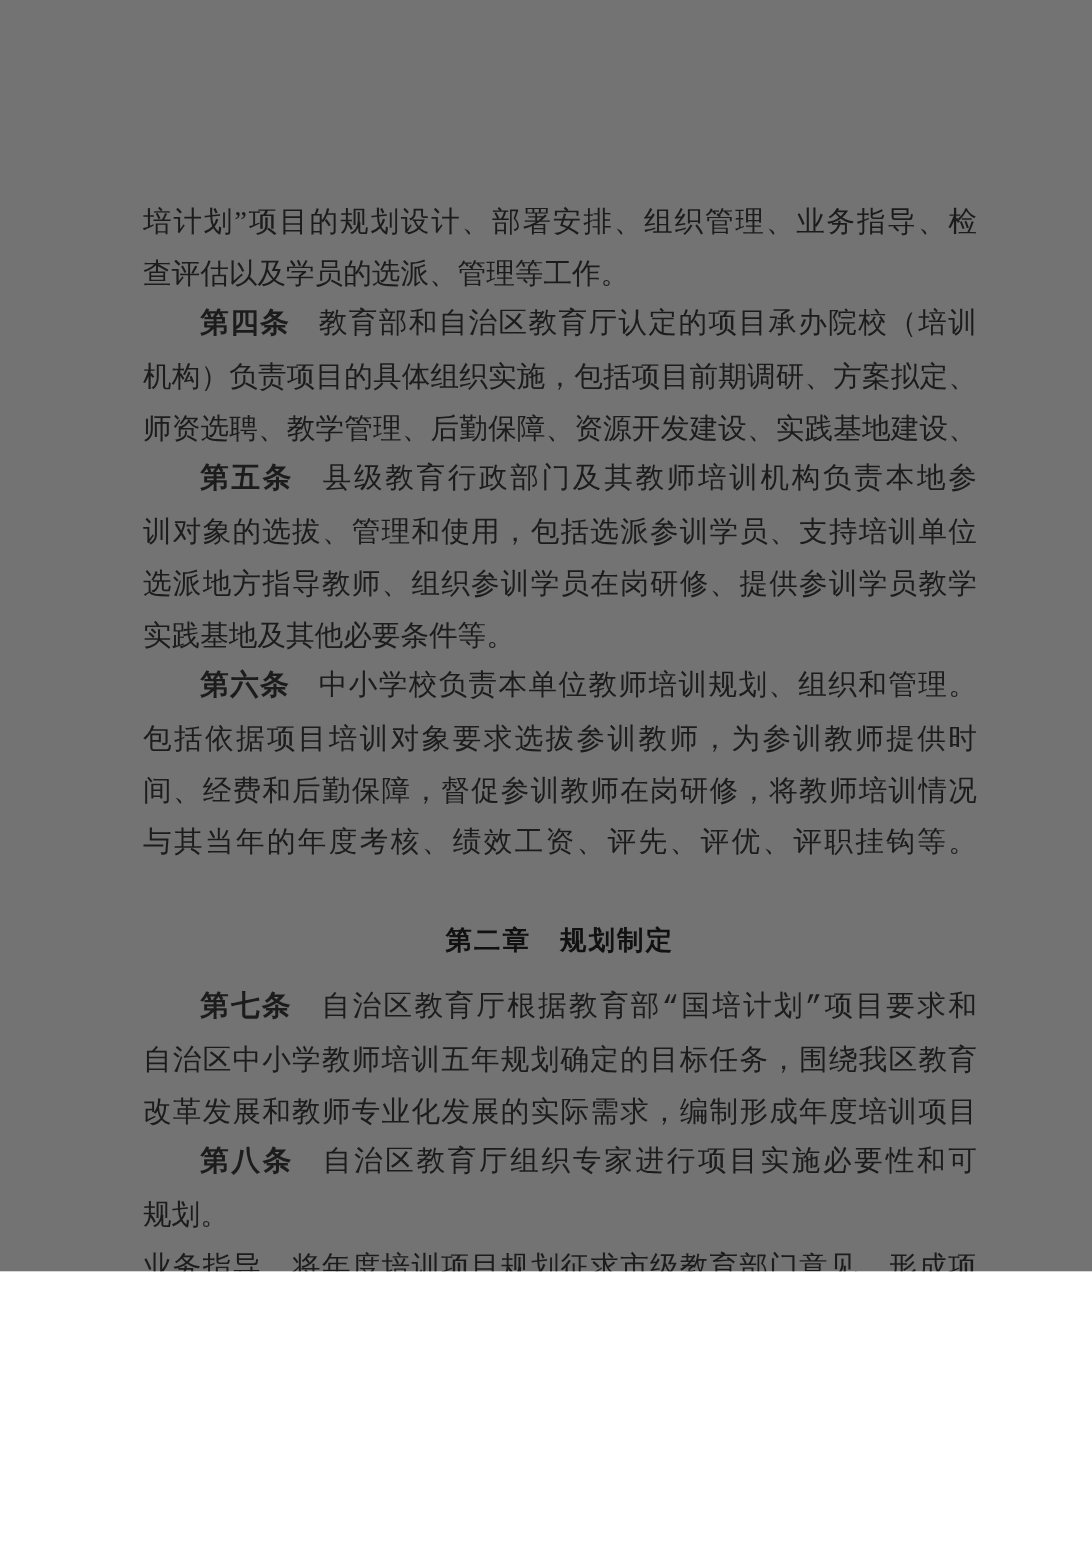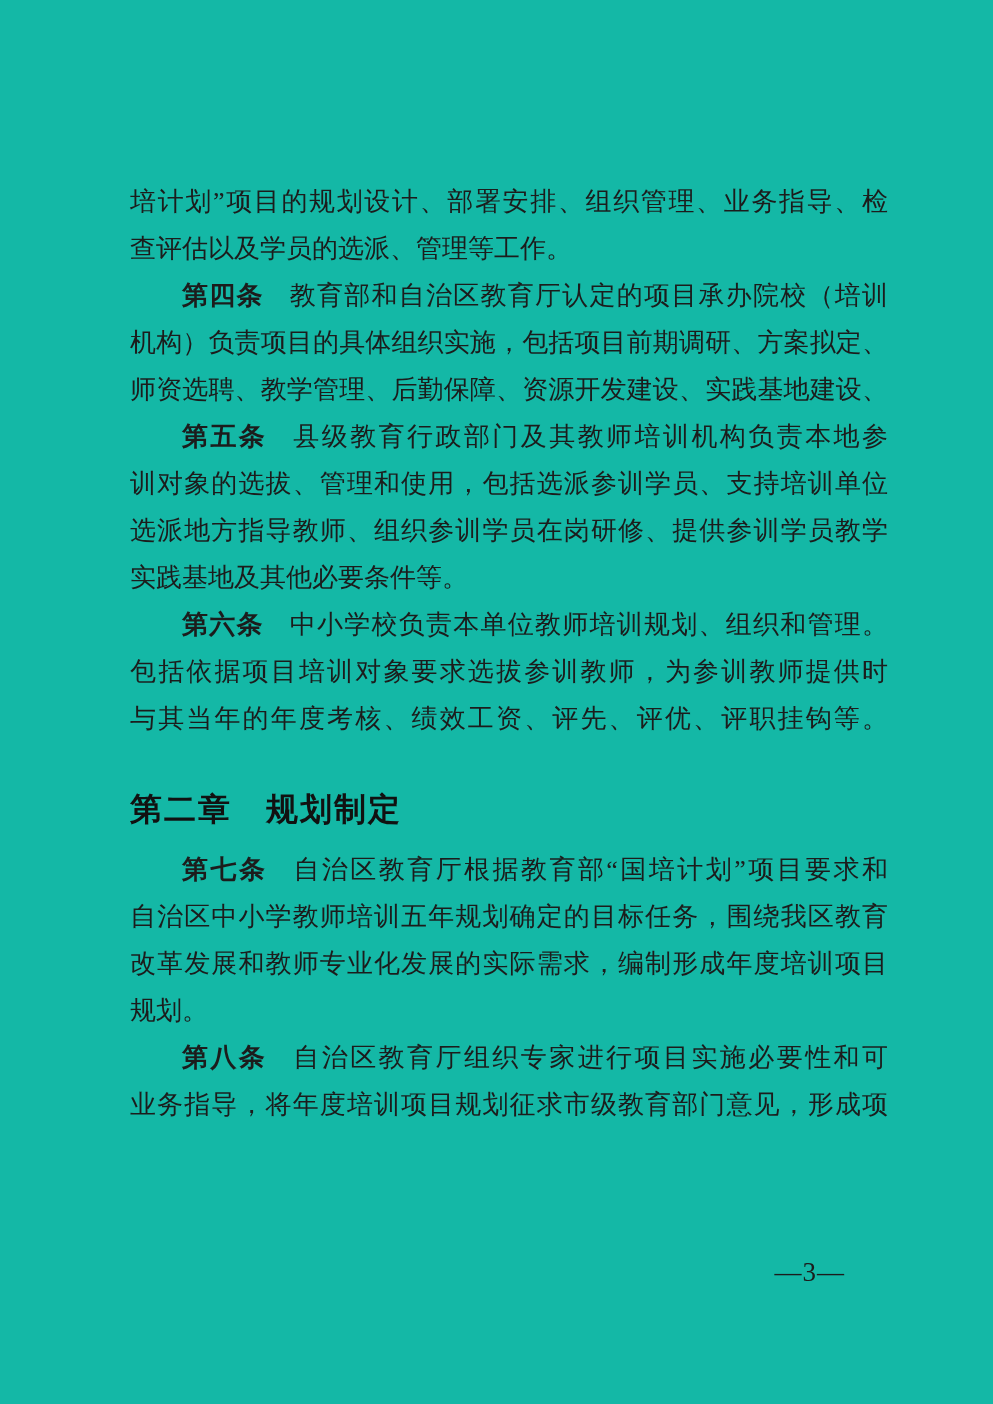--- a/index.html
+++ b/index.html
@@ -3,22 +3,22 @@
 <meta charset="utf-8">
 <style>
   html, body {
     margin: 0;
     padding: 0;
     background: #ffffff;
   }
   .page {
     position: relative;
     width: 993px;
-    height: 1404px;
-    background: #14b8a6;
+    height: 1156px;
+    background: #737373;
     overflow: hidden;
     font-family: "Liberation Serif", serif;
     color: #1a1a1a;
   }
   .textblock {
     position: absolute;
     left: 130px;
     top: 178px;
     width: 758px;
   }
@@ -29,32 +29,34 @@
     text-align: justify;
     text-align-last: justify;
     white-space: nowrap;
     color: #1c1c1c;
   }
   .line.short {
     text-align-last: left;
   }
   .line.indent {
     padding-left: 52px;
+    font-family: Liberation Mono, monospace;
   }
   .article-label {
     font-weight: bold;
     margin-right: 26px;
   }
   .chapter {
     margin: 42px 0 12px 0;
     height: 50px;
     line-height: 50px;
+    text-align: center;
     font-family: "Liberation Sans", sans-serif;
     font-weight: bold;
-    font-size: 32px;
+    font-size: 24px;
     letter-spacing: 2px;
     color: #111111;
   }
   .pagenum {
     position: absolute;
     top: 1256px;
     right: 148px;
     font-size: 27px;
     line-height: 32px;
     font-family: "Liberation Serif", serif;
@@ -72,26 +74,27 @@
         <div class="line short"><span>查评估以及学员的选派、管理等工作。</span></div>
         <div class="line indent"><span class="article-label">第四条</span><span>教育部和自治区教育厅认定的项目承办院校（培训</span></div>
         <div class="line"><span>机构）负责项目的具体组织实施，包括项目前期调研、方案拟定、</span></div>
         <div class="line"><span>师资选聘、教学管理、后勤保障、资源开发建设、实践基地建设、</span></div>
         <div class="line indent"><span class="article-label">第五条</span><span>县级教育行政部门及其教师培训机构负责本地参</span></div>
         <div class="line"><span>训对象的选拔、管理和使用，包括选派参训学员、支持培训单位</span></div>
         <div class="line"><span>选派地方指导教师、组织参训学员在岗研修、提供参训学员教学</span></div>
         <div class="line short"><span>实践基地及其他必要条件等。</span></div>
         <div class="line indent"><span class="article-label">第六条</span><span>中小学校负责本单位教师培训规划、组织和管理。</span></div>
         <div class="line"><span>包括依据项目培训对象要求选拔参训教师，为参训教师提供时</span></div>
+        <div class="line"><span>间、经费和后勤保障，督促参训教师在岗研修，将教师培训情况</span></div>
         <div class="line"><span>与其当年的年度考核、绩效工资、评先、评优、评职挂钩等。</span></div>
       </div>
     <h2 class="chapter">第二章　规划制定</h2>
     <div id="lines-bottom">
         <div class="line indent"><span class="article-label">第七条</span><span>自治区教育厅根据教育部“国培计划”项目要求和</span></div>
         <div class="line"><span>自治区中小学教师培训五年规划确定的目标任务，围绕我区教育</span></div>
         <div class="line"><span>改革发展和教师专业化发展的实际需求，编制形成年度培训项目</span></div>
+        <div class="line indent"><span class="article-label">第八条</span><span>自治区教育厅组织专家进行项目实施必要性和可</span></div>
         <div class="line short"><span>规划。</span></div>
-        <div class="line indent"><span class="article-label">第八条</span><span>自治区教育厅组织专家进行项目实施必要性和可</span></div>
         <div class="line"><span>业务指导，将年度培训项目规划征求市级教育部门意见，形成项</span></div>
       </div>
   </div>
   <div class="pagenum">—3—</div>
 </div>
 
 </body></html>

